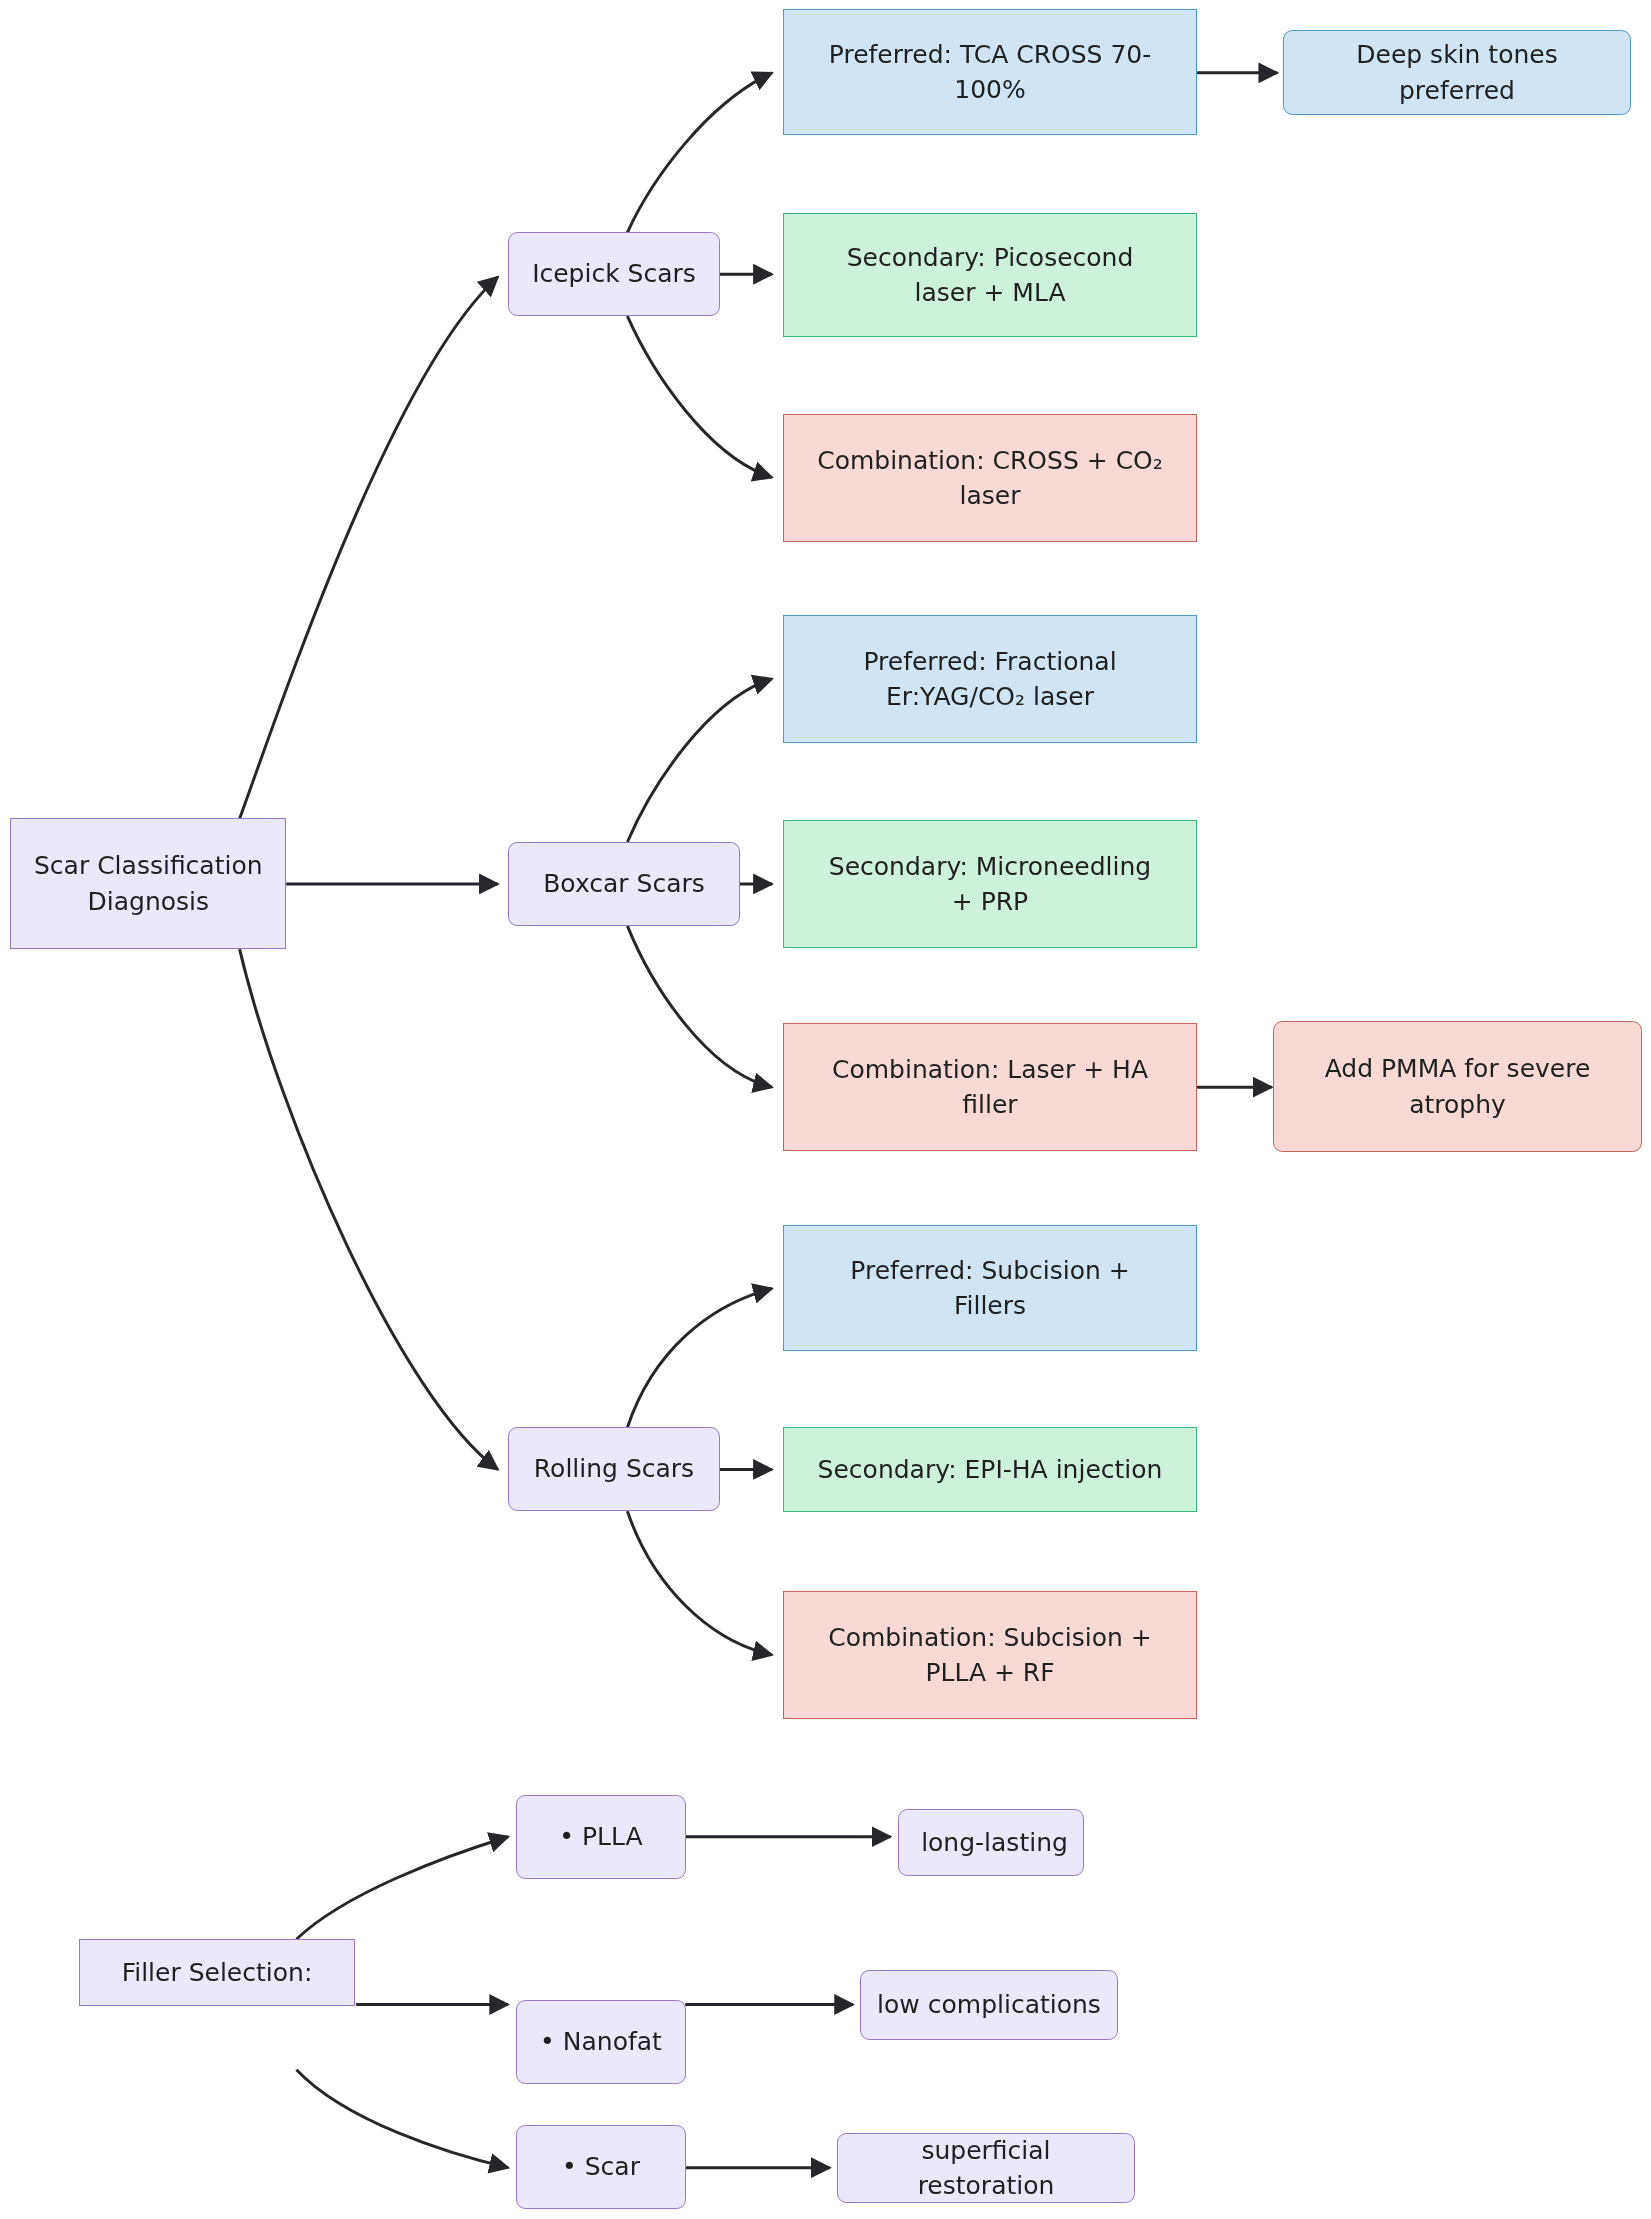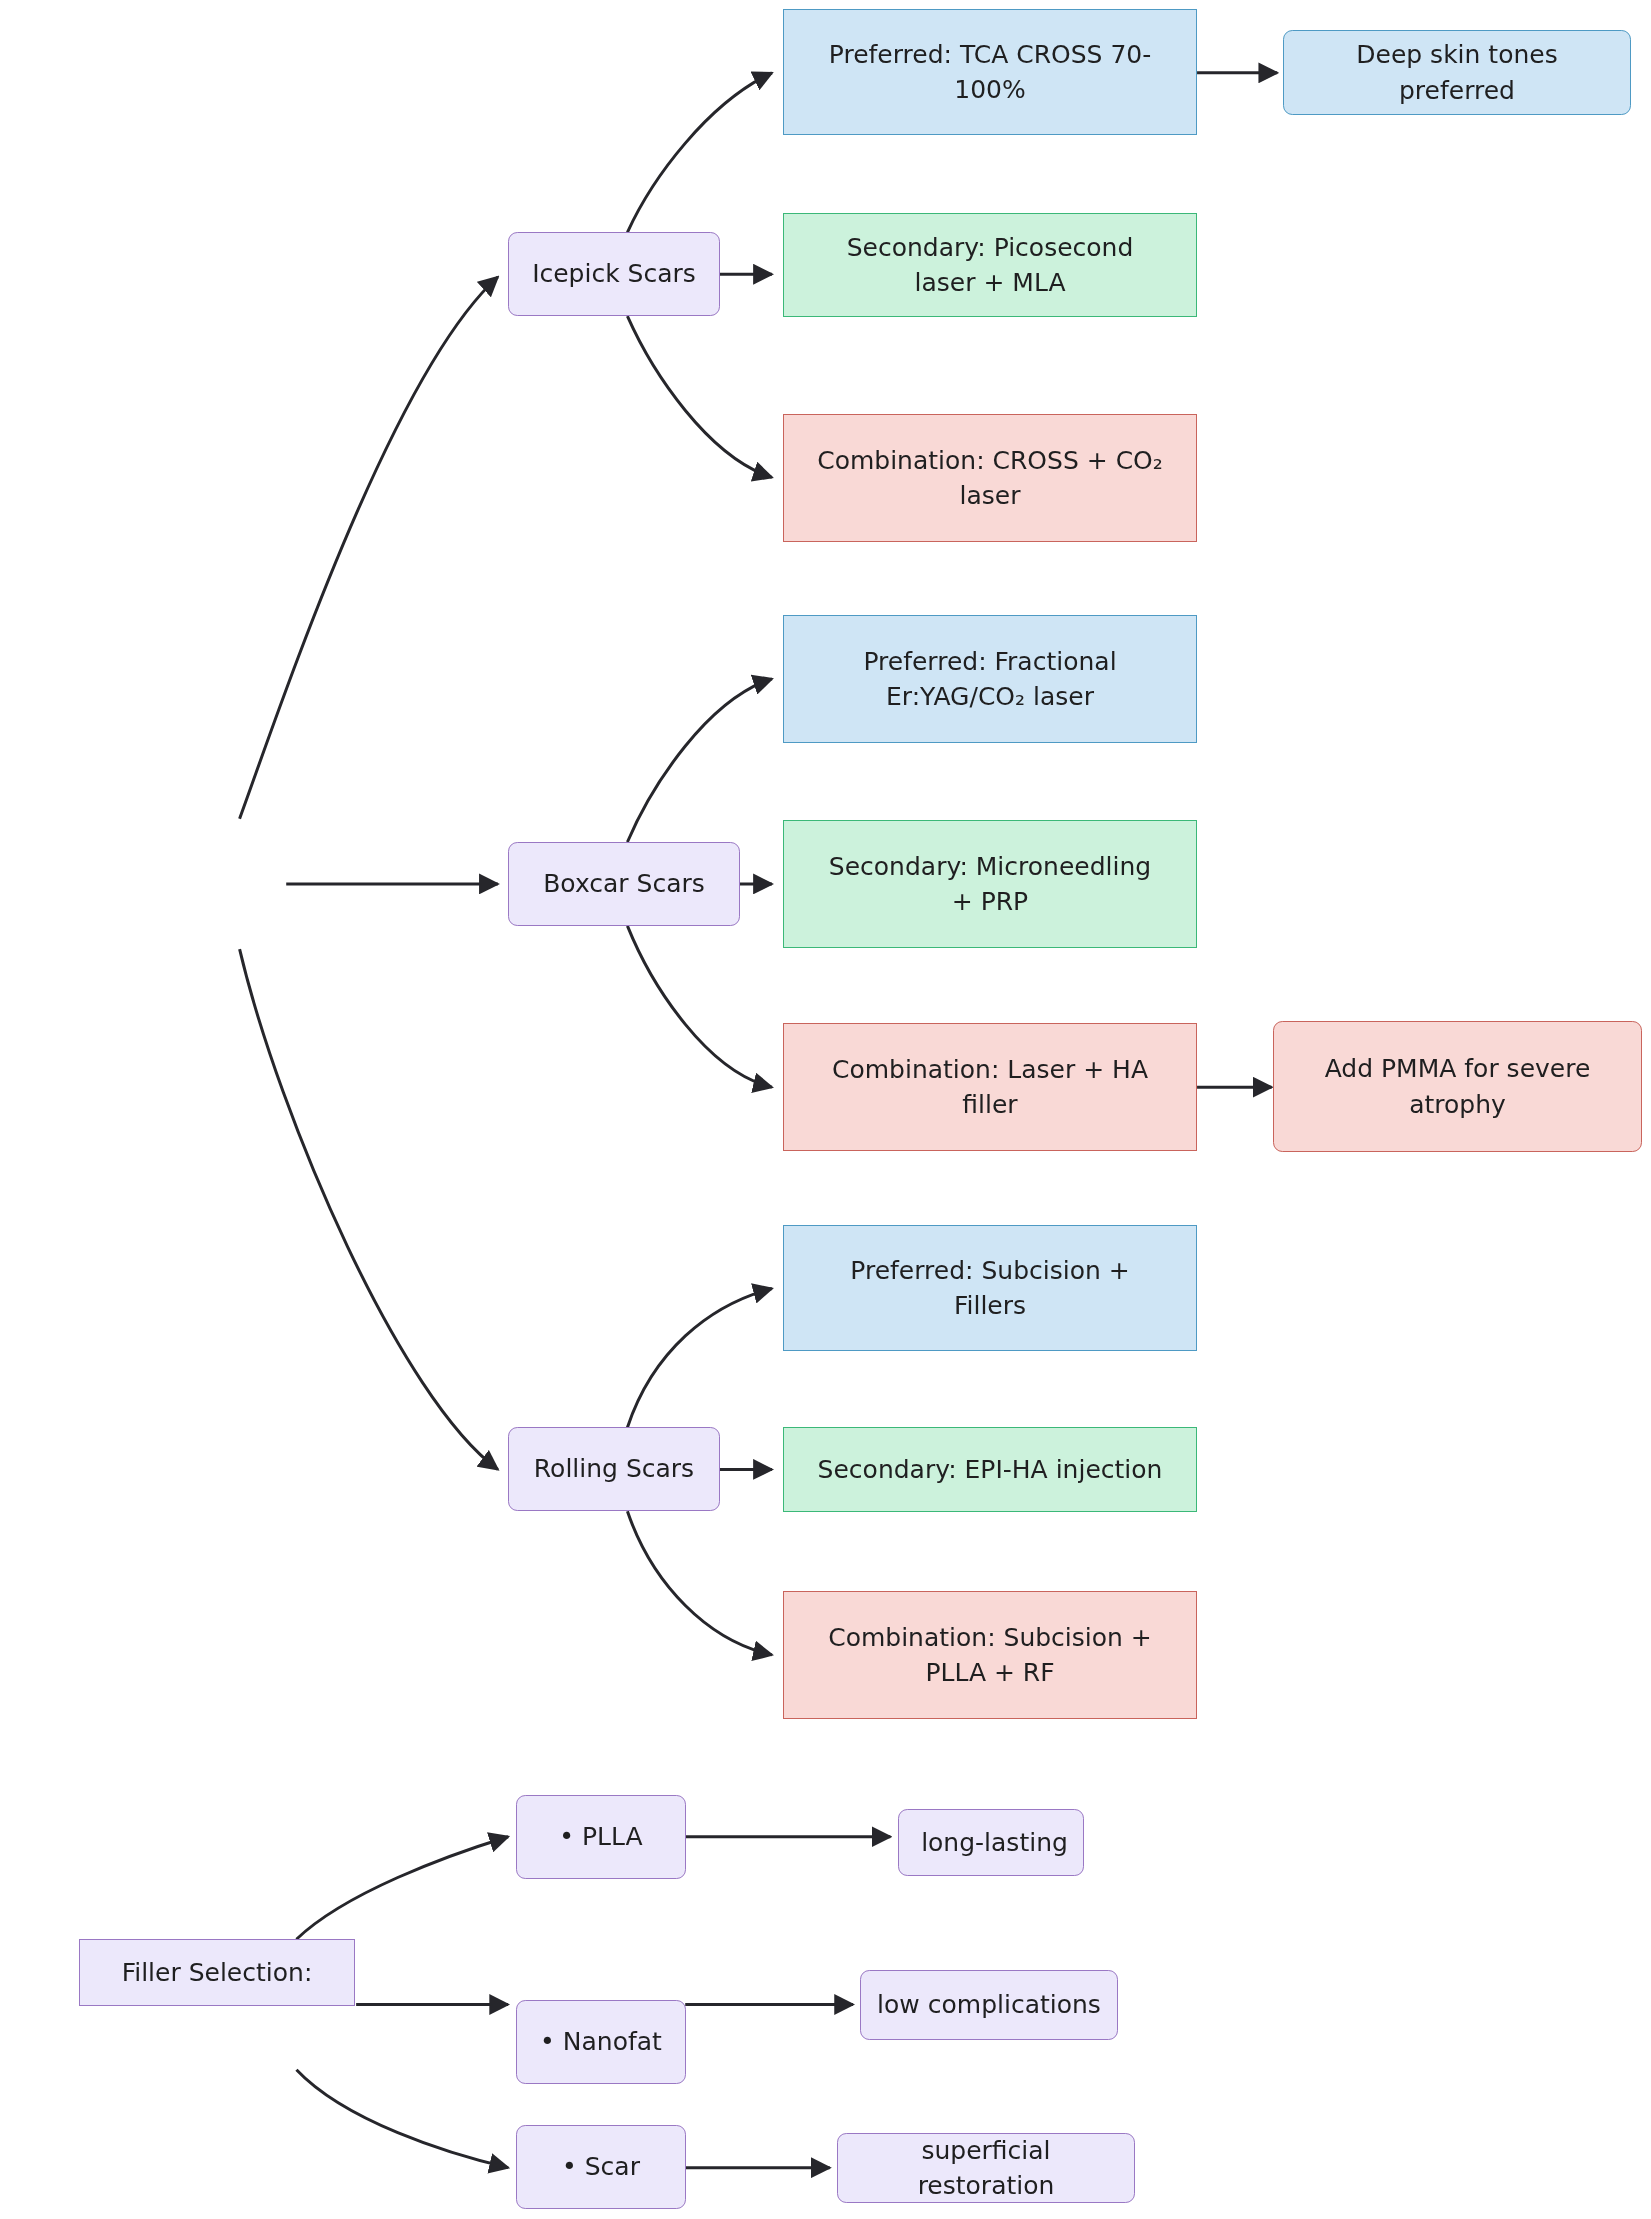--- a/index.html
+++ b/index.html
@@ -114,35 +114,39 @@
       <path d="M 382,2150 L 545,2150"></path>
 
       <path d="M 735,2150 L 915,2150"></path>
 
       <path d="M 318,2220 C 370,2275 480,2310 545,2325"></path>
 
       <path d="M 735,2325 L 890,2325"></path>
     </g>
   </svg>
 
+  <div class="node n-lilac sq" style="left:10.3px; top:818px; width:276px; height:131px;">
+    <span class="lbl">Scar Classification
+Diagnosis</span>
+  </div>
 
   <div class="node n-lilac rd" style="left:508px; top:232px; width:212px; height:84px;">
     <span class="lbl">Icepick Scars</span>
   </div>
 
   <div class="node n-blue sq" style="left:783px; top:9.3px; width:414px; height:126px;">
     <span class="lbl">Preferred: TCA CROSS 70-
 100%</span>
   </div>
 
   <div class="node n-blue rd" style="left:1283px; top:30px; width:348px; height:85px;">
     <span class="lbl">Deep skin tones preferred</span>
   </div>
 
-  <div class="node n-green sq" style="left:783px; top:213px; width:414px; height:104px;">
+  <div class="node n-green sq" style="left:783px; top:213px; width:414px; height:124px;">
     <span class="lbl">Secondary: Picosecond
 laser + MLA</span>
   </div>
 
   <div class="node n-red sq" style="left:783px; top:414px; width:414px; height:128px;">
     <span class="lbl">Combination: CROSS + CO₂
 laser</span>
   </div>
 
   <div class="node n-lilac rd" style="left:508px; top:842px; width:232px; height:84px;">

